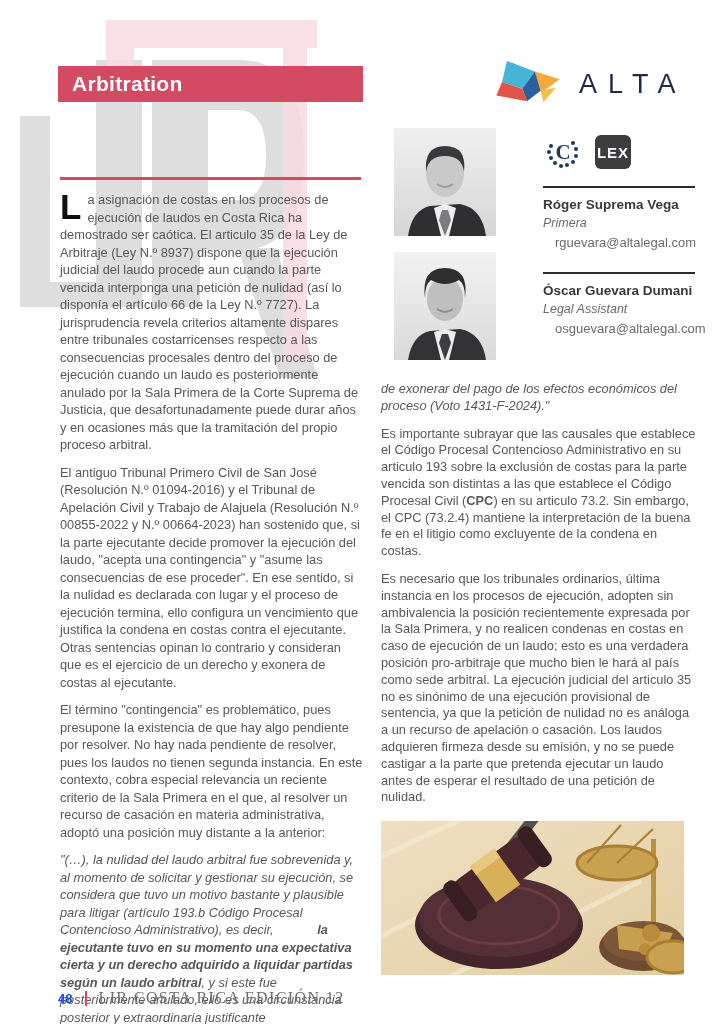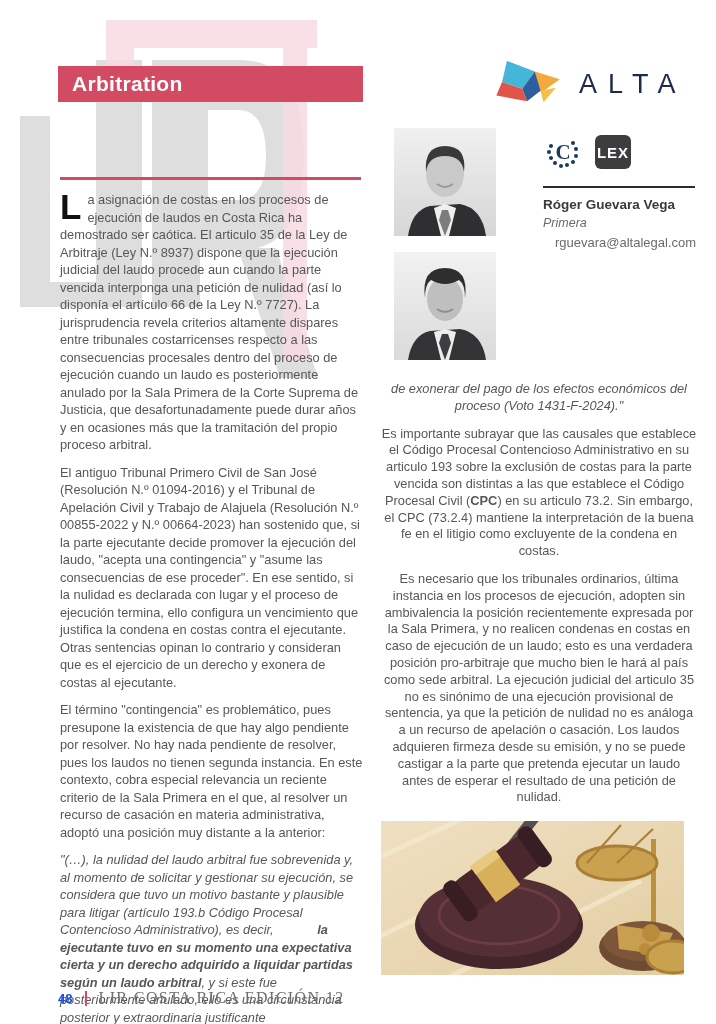--- a/index.html
+++ b/index.html
@@ -34,21 +34,21 @@
   .ainfo2{top:272px;}
   .badges{display:flex;align-items:center;gap:12px;height:40px;margin-bottom:14px;}
   .lex{width:36px;height:34px;background:#3d3d40;border-radius:6px;color:#fff;display:flex;
        align-items:center;justify-content:center;font-size:15px;font-weight:700;letter-spacing:1px;}
   .adiv{width:152px;height:2px;background:#2b2b2b;margin-bottom:9px;}
   .aname{font-size:13.5px;font-weight:700;color:#3a3a3c;margin-bottom:4px;}
   .arole{font-size:12.5px;font-style:italic;color:#6b6b6e;margin-bottom:3px;}
   .aemail{font-size:13px;color:#6b6b6e;text-decoration:none;padding-left:12px;}
 
   .col-right{position:absolute;left:373px;top:381px;width:316px;font-size:12.8px;line-height:16.8px;color:#57575a;}
-  .col-right p{margin:0 0 11px 0;text-align:center;}
+  .col-right p{margin:0 0 11px 0;}
 
   .gavel{position:absolute;left:373px;top:821px;width:303px;height:154px;}
 
   .footer{position:absolute;left:50px;top:989px;display:flex;align-items:center;}
   .fnum{font-size:13px;font-weight:700;color:#1d4ed8;}
   .fbar{width:2px;height:15px;background:#d34b63;margin:0 11px 0 13px;}
   .fed{font-size:16px;color:#6d6e71;letter-spacing:1.4px;font-family:Liberation Serif, serif;}
 </style>
 </head>
 <body>
@@ -119,40 +119,46 @@
             <circle cx="30" cy="30" r="2"></circle>
               <circle cx="33" cy="24" r="2"></circle>
               <circle cx="33" cy="17" r="2"></circle>
             <circle cx="30" cy="11" r="2"></circle>
           </g>
           <text x="20" y="27" text-anchor="middle" font-family="Liberation Serif, serif" font-size="21" font-weight="700" fill="#1b3a5c">C</text>
         </svg>
         <div class="lex">LEX</div>
       </div>
       <div class="adiv"></div>
-      <div class="aname">Róger Guevara Vega</div>
+      <div class="aname">Róger Suprema Vega</div>
       <div class="arole">Primera</div>
       <a class="aemail" href="#">rguevara@altalegal.com</a>
     </div>
 
     <svg class="photo photo2" viewBox="0 0 102 108">
       <defs>
           <linearGradient id="bg2" x1="0" y1="0" x2="0" y2="1">
         <stop offset="0" stop-color="#f2f2f2"></stop>
             <stop offset="1" stop-color="#dadada"></stop>
           </linearGradient>
         </defs>
       <rect width="102" height="108" fill="url(#bg2)"></rect>
       <path d="M14 108 q4 -25 22 -29 l30 -2 q22 4 26 31 z" fill="#333336"></path>
       <path d="M40 80 l11 -3 l11 3 l-7 28 h-8 z" fill="#ededed"></path>
       <path d="M48 82 h6 l3 9 l-6 17 l-6 -17 z" fill="#3e3e40"></path>
       <ellipse cx="51" cy="47" rx="18" ry="22" fill="#bfbfbf"></ellipse>
       <path d="M31 46 q-4 -30 20 -30 q24 0 20 30 q0 -14 -6 -18 q-14 8 -28 0 q-6 4 -6 18z" fill="#2e2e30"></path>
       <path d="M43 57 q8 6 16 0" stroke="#8f8f8f" stroke-width="2" fill="none"></path>
     </svg>
+    <div class="ainfo ainfo2">
+      <div class="adiv"></div>
+      <div class="aname">Óscar Guevara Dumani</div>
+      <div class="arole">Legal Assistant</div>
+      <a class="aemail" href="#">osguevara@altalegal.com</a>
+    </div>
 
     <div class="col-left">
       <p><span class="dropcap">L</span><span>a asignación de costas en los procesos de ejecución de laudos en Costa Rica ha demostrado ser caótica. El articulo 35 de la Ley de Arbitraje (Ley N.º 8937) dispone que la ejecución judicial del laudo procede aun cuando la parte vencida interponga una petición de nulidad (así lo disponía el artículo 66 de la Ley N.º 7727). La jurisprudencia revela criterios altamente dispares entre tribunales costarricenses respecto a las consecuencias procesales dentro del proceso de ejecución cuando un laudo es posteriormente anulado por la Sala Primera de la Corte Suprema de Justicia, que desafortunadamente puede durar años y en ocasiones más que la tramitación del propio proceso arbitral.</span></p>
       <p>El antiguo Tribunal Primero Civil de San José (Resolución N.º 01094-2016) y el Tribunal de Apelación Civil y Trabajo de Alajuela (Resolución N.º 00855-2022 y N.º 00664-2023) han sostenido que, si la parte ejecutante decide promover la ejecución del laudo, "acepta una contingencia" y "asume las consecuencias de ese proceder". En ese sentido, si la nulidad es declarada con lugar y el proceso de ejecución termina, ello configura un vencimiento que justifica la condena en costas contra el ejecutante. Otras sentencias opinan lo contrario y consideran que es el ejercicio de un derecho y exonera de costas al ejecutante.</p>
       <p>El término "contingencia" es problemático, pues presupone la existencia de que hay algo pendiente por resolver. No hay nada pendiente de resolver, pues los laudos no tienen segunda instancia. En este contexto, cobra especial relevancia un reciente criterio de la Sala Primera en el que, al resolver un recurso de casación en materia administrativa, adoptó una posición muy distante a la anterior:</p>
       <p class="quote"><span>"(…), la nulidad del laudo arbitral fue sobrevenida y, al momento de solicitar y gestionar su ejecución, se considera que tuvo un motivo bastante y plausible para litigar (artículo 193.b Código Procesal Contencioso Administrativo), es decir, </span><b>la ejecutante tuvo en su momento una expectativa cierta y un derecho adquirido a liquidar partidas según un laudo arbitral</b><span>, y si este fue posteriormente anulado, ello es una circunstancia posterior y extraordinaria justificante</span></p>
     </div>
 
     <div class="col-right">
       <p class="quote">de exonerar del pago de los efectos económicos del proceso (Voto 1431-F-2024)."</p>

